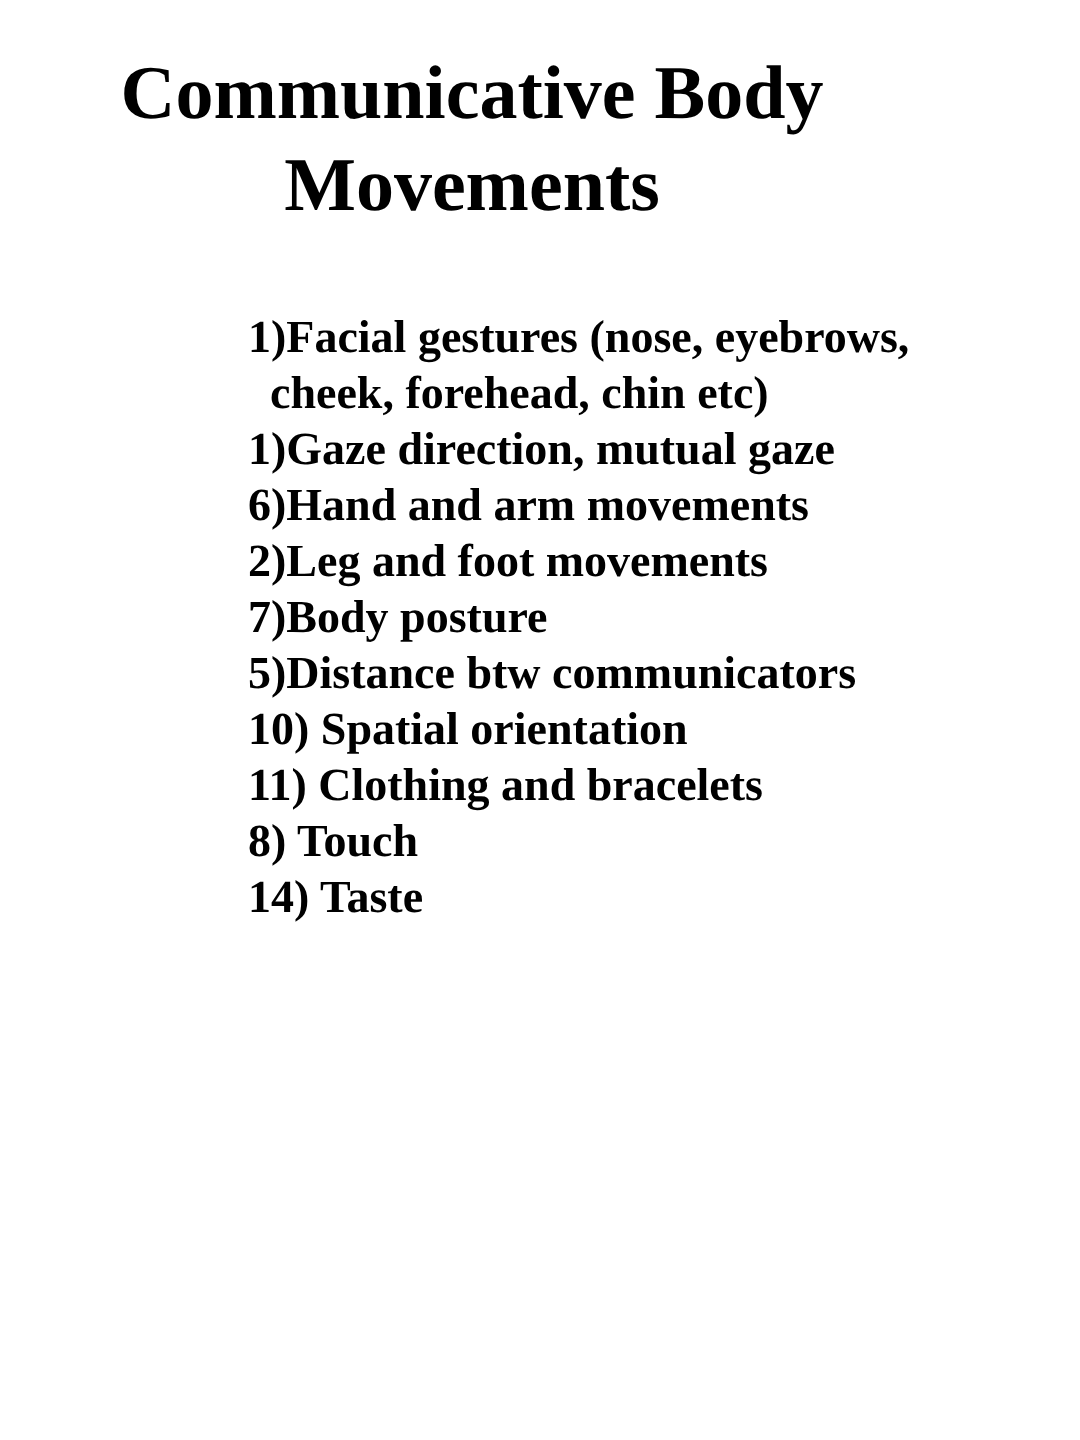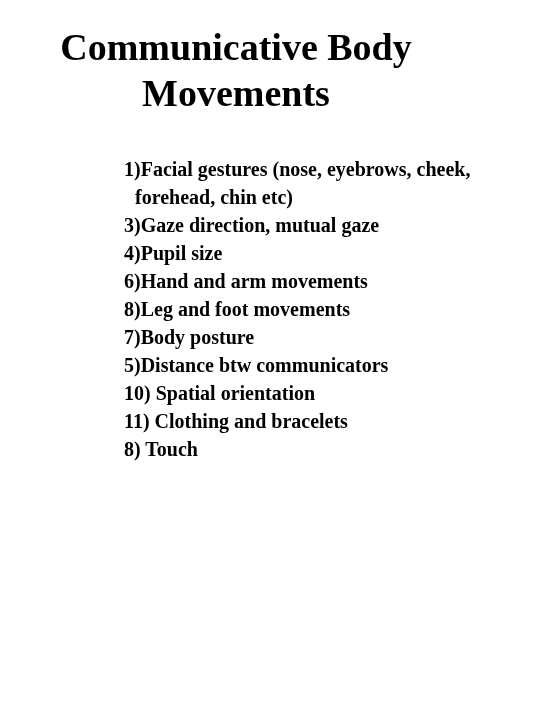--- a/index.html
+++ b/index.html
@@ -48,43 +48,43 @@
     width: 360px;
     margin: 0;
     padding: 0;
     list-style: none;
   }
 
   .list-item {
     display: block;
     font-family: "Liberation Serif", "DejaVu Serif", serif;
     font-weight: bold;
-    font-size: 20px;
+    font-size: 23px;
     line-height: 28px;
     color: #000000;
     padding-left: 11px;
     text-indent: -11px;
     margin: 0 0 0 0;
     white-space: normal;
   }
 </style>
 </head>
 <body>
 
 <div class="slide">
 
   <div class="slide-title">Communicative Body
 Movements</div>
 
   <ul class="body-list">
     <li class="list-item">1)Facial gestures (nose, eyebrows, cheek, forehead, chin etc)</li>
-    <li class="list-item">3)Gaze direction, mutual gaze</li>
-    <li class="list-item">4)Pupil size</li>
+    <li class="list-item">1)Gaze direction, mutual gaze</li>
     <li class="list-item">6)Hand and arm movements</li>
-    <li class="list-item">8)Leg and foot movements</li>
+    <li class="list-item">2)Leg and foot movements</li>
     <li class="list-item">7)Body posture</li>
     <li class="list-item">5)Distance btw communicators</li>
     <li class="list-item">10) Spatial orientation</li>
     <li class="list-item">11) Clothing and bracelets</li>
     <li class="list-item">8) Touch</li>
+    <li class="list-item">14) Taste</li>
   </ul>
 
 </div>
 
 </body></html>

